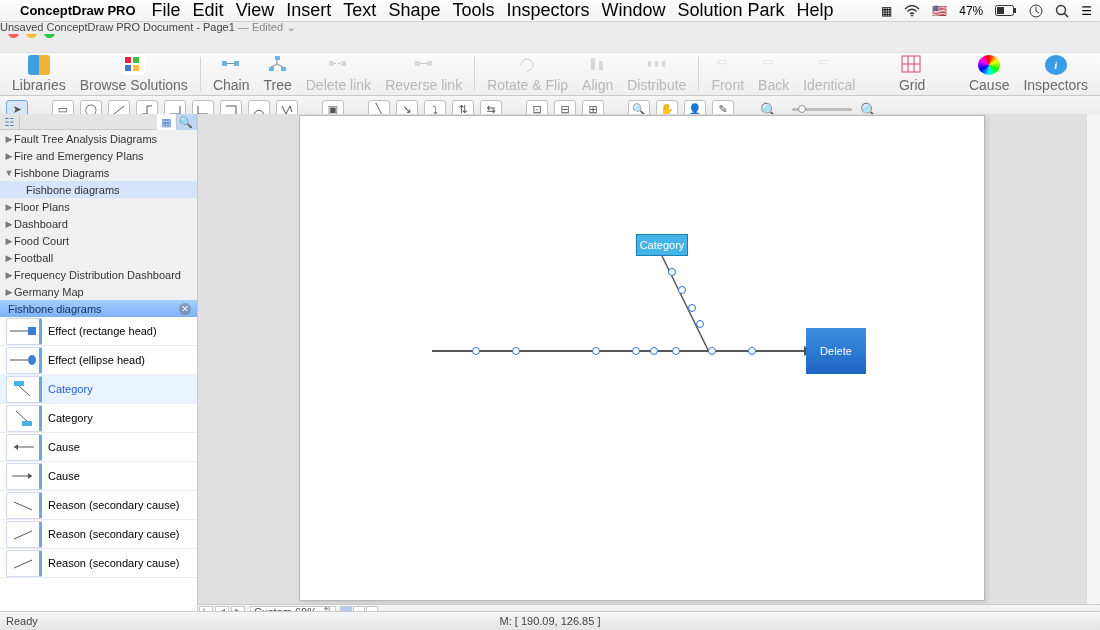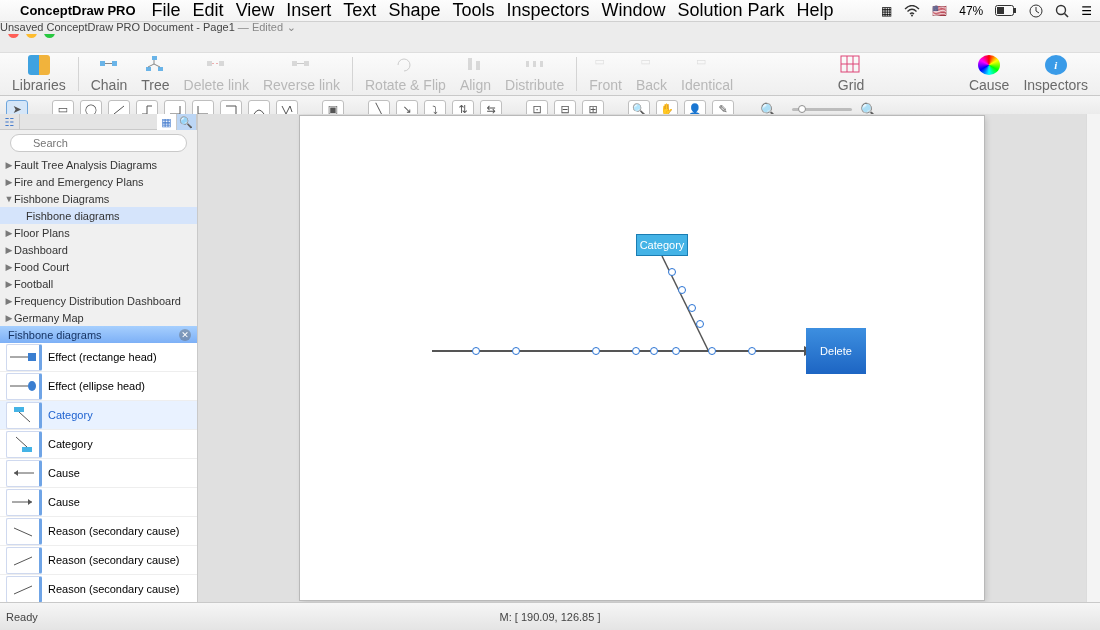--- a/index.html
+++ b/index.html
@@ -56,21 +56,21 @@
 .spine::after{content:"";position:absolute;right:-8px;top:-4px;border-left:10px solid #555;border-top:5px solid transparent;border-bottom:5px solid transparent}
 .branch{position:absolute;left:362px;top:140px;width:52px;height:96px}
 .branch svg{overflow:visible}
 .handle{width:8px;height:8px;border:1px solid #2b74d4;background:#fff;border-radius:50%;position:absolute}
 .bottombar{position:absolute;left:198px;right:0;bottom:12px;height:14px;background:linear-gradient(#f6f6f6,#e4e4e4);border-top:1px solid #c9c9c9;display:flex;align-items:center;font-size:10px;color:#444}
 .bb-btn{width:14px;height:12px;border:1px solid #c9c9c9;margin:0 1px;background:#fff;display:flex;align-items:center;justify-content:center;font-size:8px;color:#777}
 .zoom-box{border:1px solid #c9c9c9;background:#fff;padding:0 3px;margin-left:4px;height:12px;display:flex;align-items:center}
 .page-tabs{display:flex;margin-left:4px}
 .page-tab{width:12px;height:12px;border:1px solid #c9c9c9;background:#fff;margin-right:1px}
 .page-tab.active{background:#b4c8f0}
-.statusbar{position:absolute;left:0;right:0;bottom:0;height:28px;background:linear-gradient(#f6f6f6,#e4e4e4);border-top:1px solid #c9c9c9;display:flex;align-items:center;font-size:10px;color:#444;padding:0 6px}
+.statusbar{position:absolute;left:0;right:0;bottom:0;height:19px;background:linear-gradient(#f6f6f6,#e4e4e4);border-top:1px solid #c9c9c9;display:flex;align-items:center;font-size:10px;color:#444;padding:0 6px}
 .statusbar .coord{position:absolute;left:50%;transform:translateX(-50%)}
 .rscroll{position:absolute;right:0;top:114px;bottom:26px;width:14px;background:#f4f4f4;border-left:1px solid #dcdcdc}
 .zoom-slider{display:flex;align-items:center;gap:4px;margin-left:6px}
 .zs-track{width:60px;height:3px;background:#bcbcbc;border-radius:2px;position:relative}
 .zs-thumb{width:8px;height:8px;background:#fff;border:1px solid #909090;border-radius:50%;position:absolute;left:6px;top:-3px}
 </style>
 </head>
 <body>
 
 <div class="menubar">
@@ -126,20 +126,29 @@
 </div>
 <div class="titlebar">
   <span class="title"><span>Unsaved ConceptDraw PRO Document - Page1 </span><span class="edited">— Edited</span> <span style="color:#888">⌄</span></span>
 </div>
 
 <div class="toolbar">
   <div class="tb-group">
       <div class="tb-icon" style="background:linear-gradient(90deg,#3fa2e0 50%,#f1b33c 50%)"></div>
       <div class="tb-label">Libraries</div>
     </div>
+  <div class="tb-group">
+      <div class="tb-icon" style="background:#fff;position:relative">
+        <span style="position:absolute;left:2px;top:2px;width:6px;height:6px;background:#e24"></span>
+        <span style="position:absolute;left:10px;top:2px;width:6px;height:6px;background:#4b4"></span>
+        <span style="position:absolute;left:2px;top:10px;width:6px;height:6px;background:#47c"></span>
+        <span style="position:absolute;left:10px;top:10px;width:6px;height:6px;background:#fb3"></span>
+      </div>
+      <div class="tb-label">Browse Solutions</div>
+    </div>
   <div class="tb-sep"></div>
   <div class="tb-group">
       <div class="tb-icon"><svg width="22" height="18">
           <rect x="2" y="6" width="5" height="5" fill="#6ab4e8"></rect>
           <rect x="14" y="6" width="5" height="5" fill="#6ab4e8"></rect>
           <line x1="7" y1="8.5" x2="14" y2="8.5" stroke="#888"></line>
         </svg></div>
       <div class="tb-label">Chain</div>
     </div>
   <div class="tb-group">
@@ -290,23 +299,20 @@
   <div class="tool-btn" style="border:none;background:transparent;color:#2a7dd4;font-size:14px">🔍</div>
 </div>
 
 <div class="main">
   <div class="sidebar">
     <div class="sb-top">
       <div class="tbtn">☷</div>
       <div class="tinput"></div>
       <div class="tbtn" style="background:#fff">▦</div>
       <div class="tbtn sel" style="background:#bcd6f5">🔍</div>
-    </div>
-    <div class="sb-search">
-      <input placeholder="Search" style="">
     </div>
     <div class="sb-tree">
       <div class="tree-item">
           <span class="tri">▶</span>
           <span>Fault Tree Analysis Diagrams</span>
         </div>
       <div class="tree-item">
           <span class="tri">▶</span>
           <span>Fire and Emergency Plans</span>
         </div>

